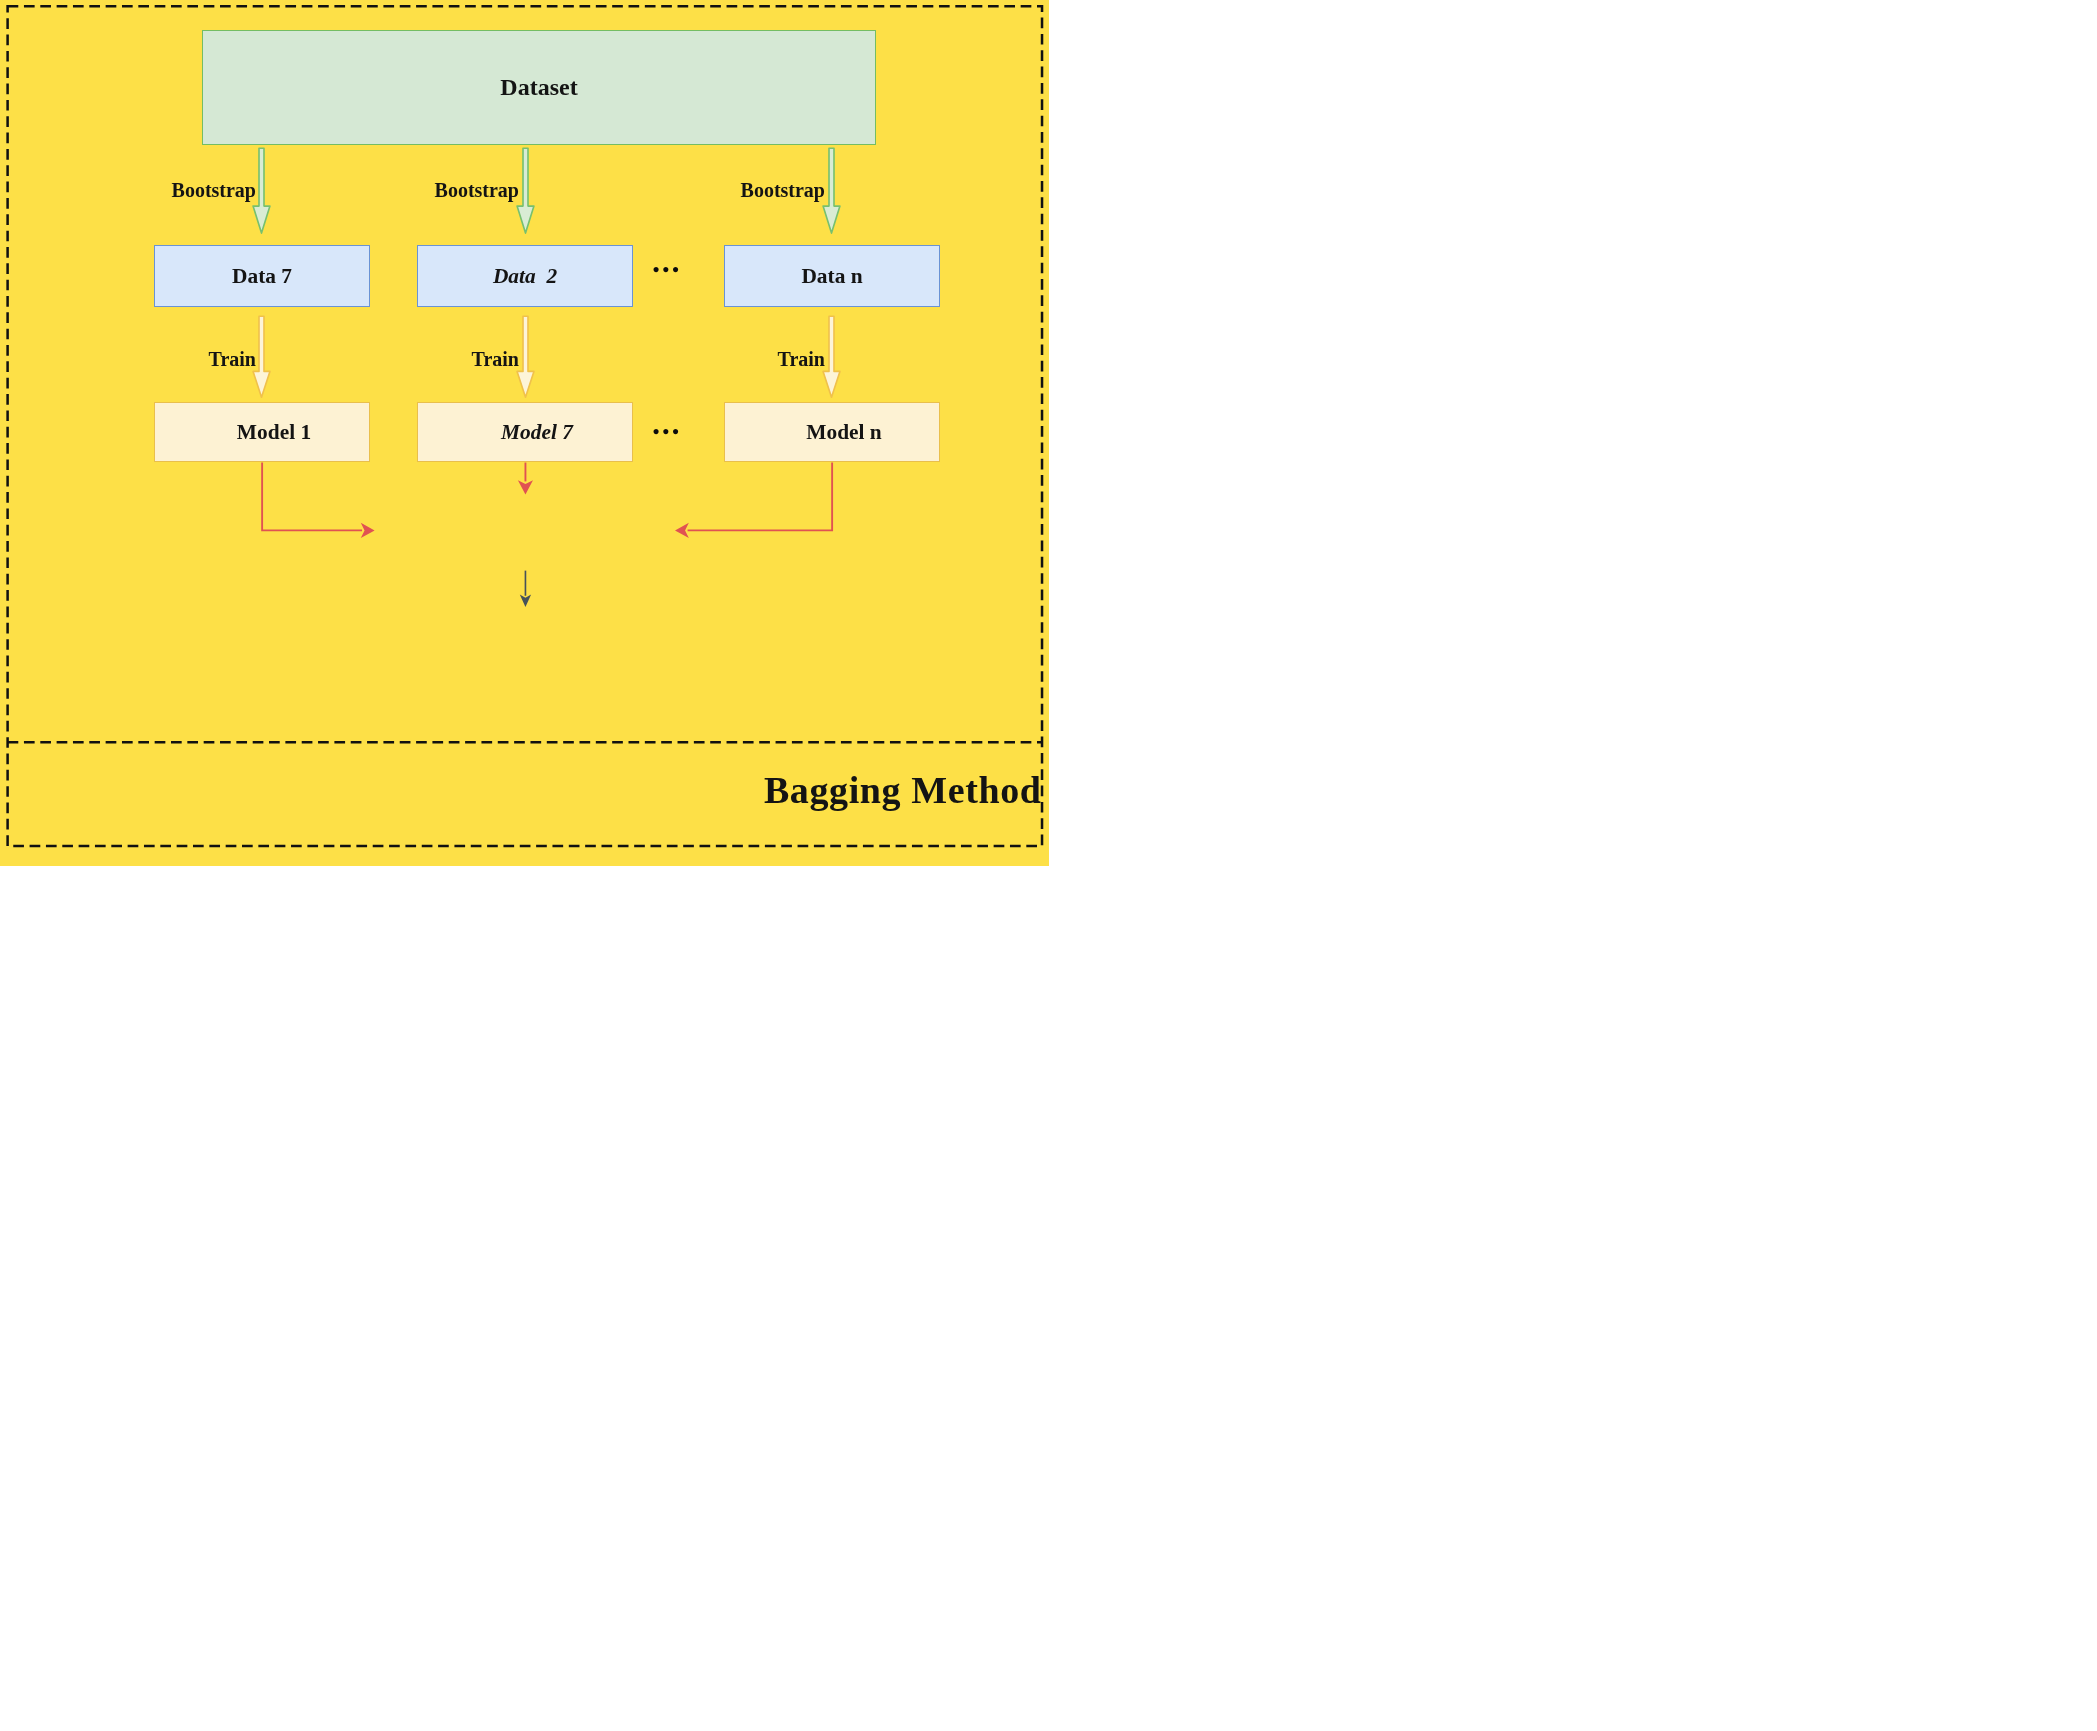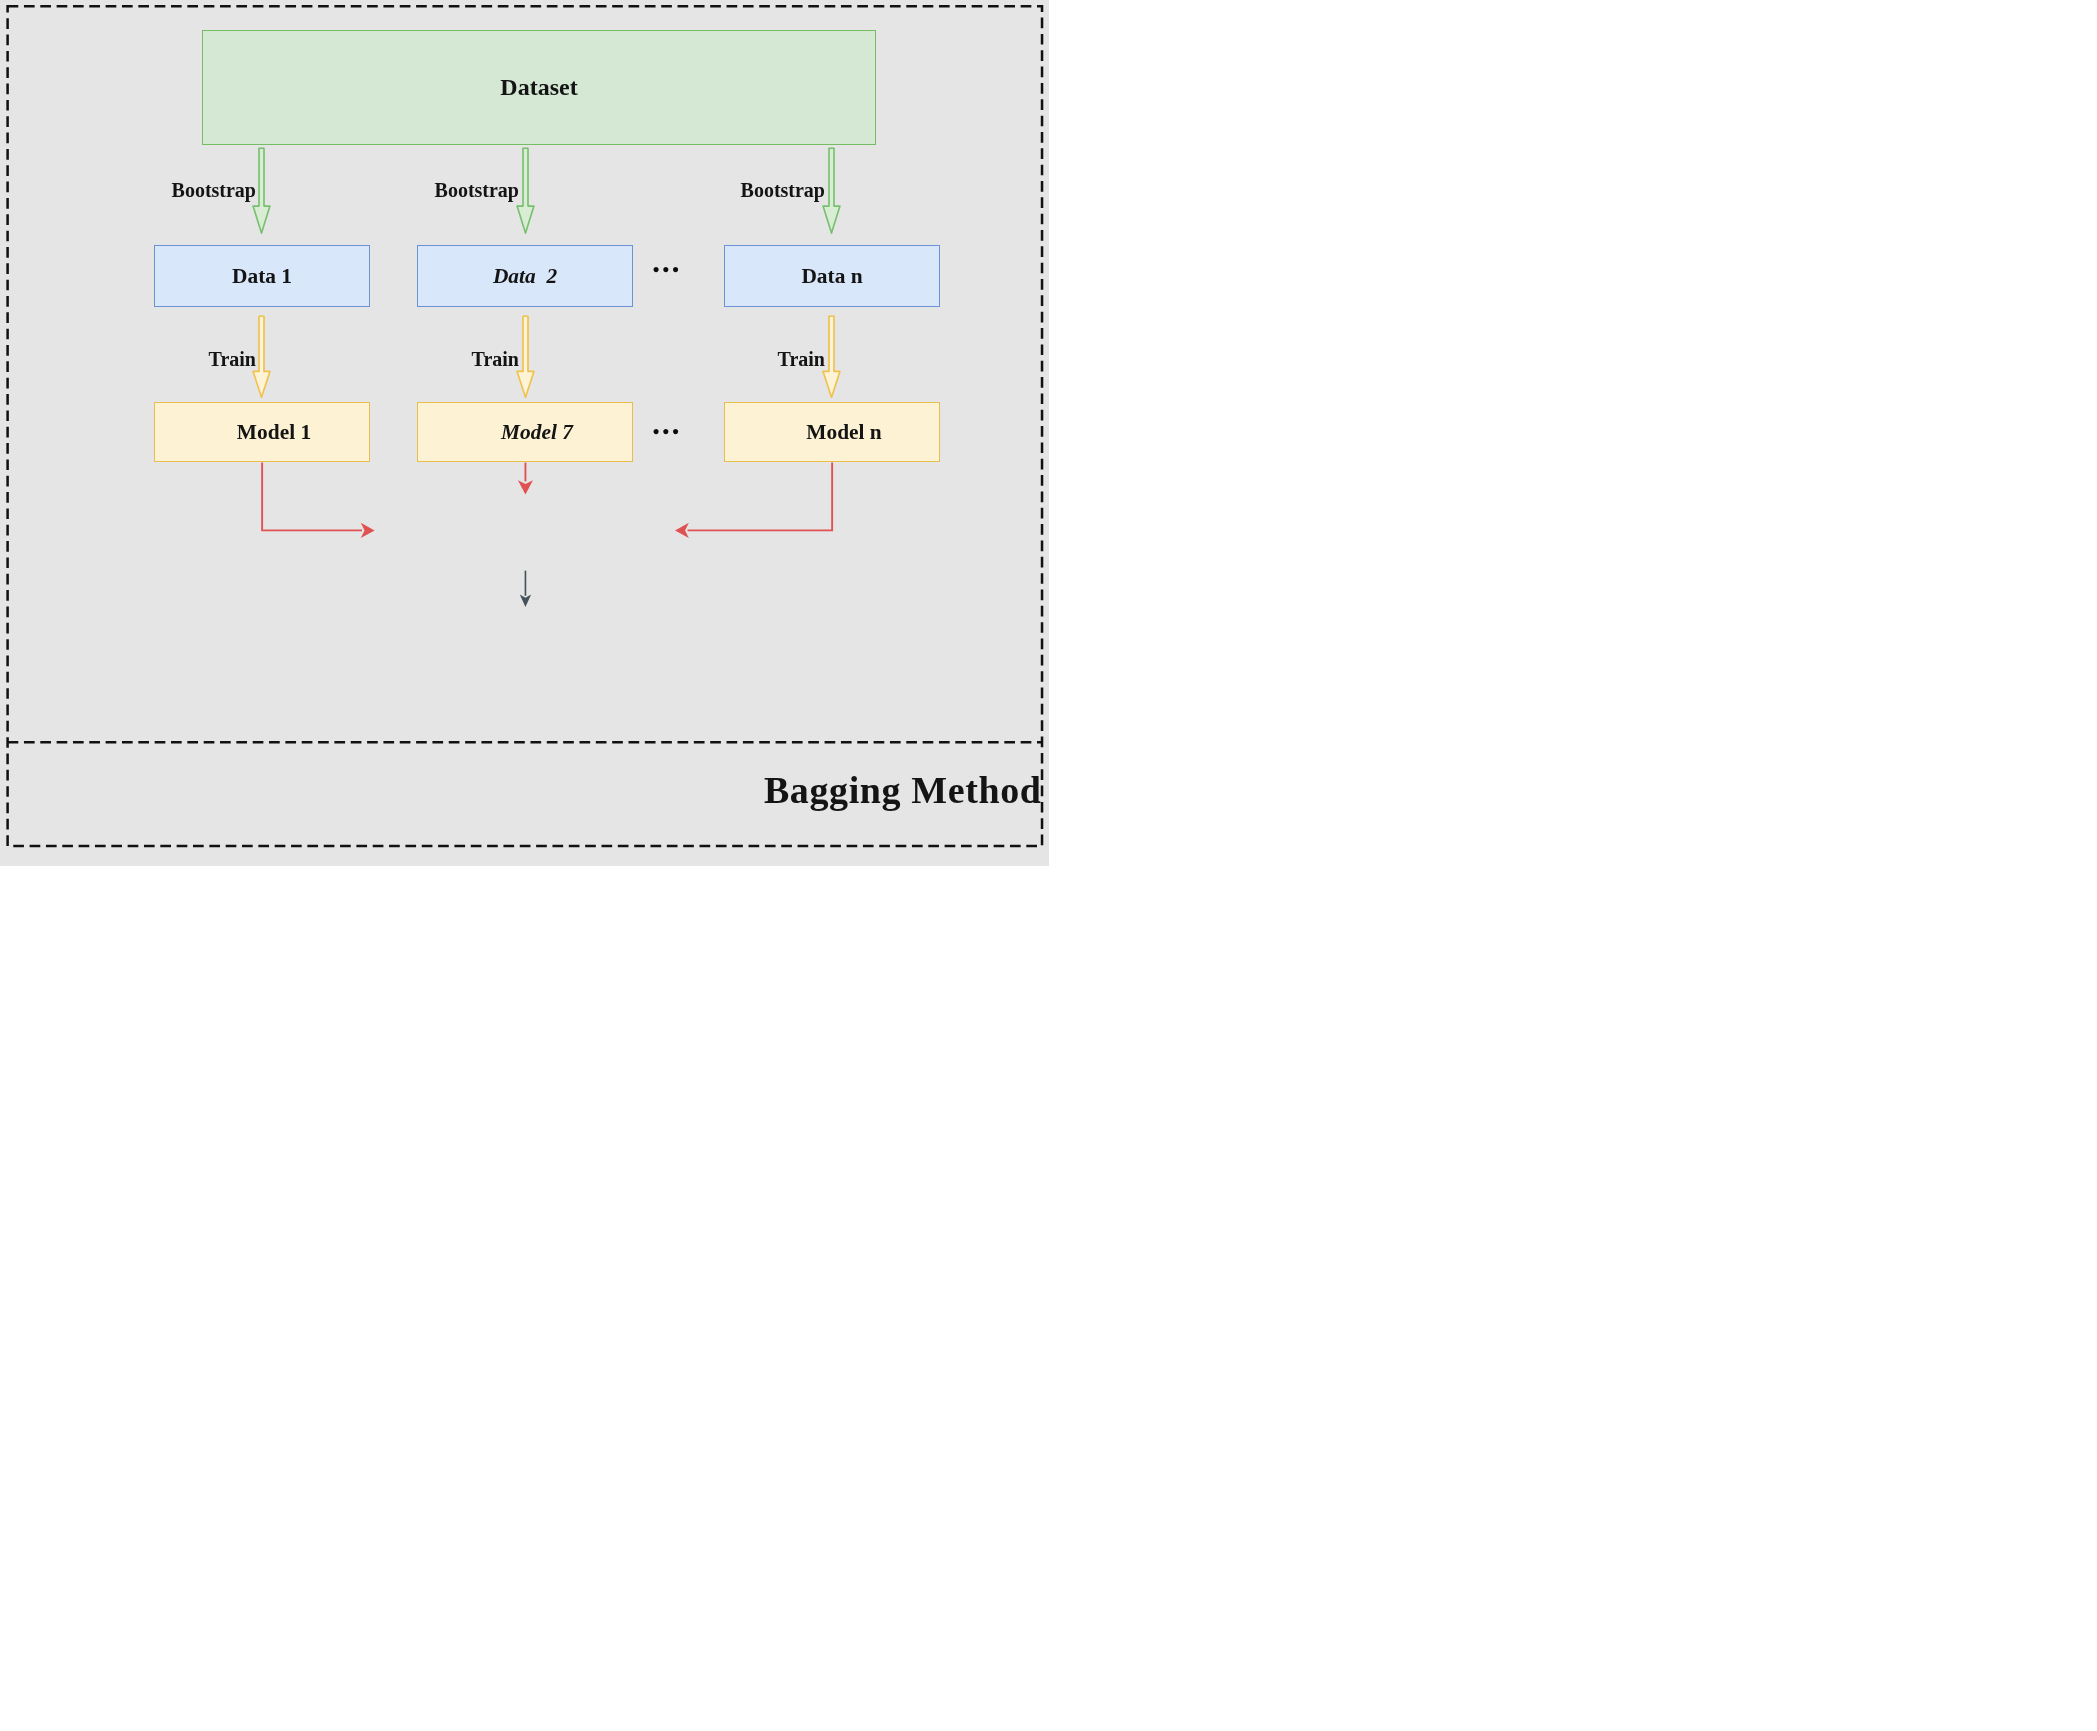--- a/index.html
+++ b/index.html
@@ -1,19 +1,19 @@
 <!DOCTYPE html>
 <html style="--dataset-fill: #d5e8d4; --dataset-stroke: #74bd63; --data-fill: #d8e7fa; --data-stroke: #6a93d4; --model-fill: #fdf2d3; --model-stroke: #e9bf4c; --committee-fill: #fad2d2; --committee-stroke: #e15d5d; --final-fill: #faf7ec; --final-stroke: #454f57; --green-arrow-fill: #d9ecd4; --green-arrow-stroke: #77c06f; --yellow-arrow-fill: #fdf4d8; --yellow-arrow-stroke: #f0c14b; --red-connector: #e05252; --dark-connector: #46525a; --frame: #111111; --text: #141414;font-size:10px"><head>
 <meta charset="utf-8">
 <style>
   html,body{margin:0;padding:0;background:#ffffff;}
   .canvas{
     position:relative;
     width:1049px;height:866px;
-    background:#e5e5e5;
+    background:#fde047;
     font-family:"Liberation Serif","DejaVu Serif",serif;
     color:var(--text,#141414);
     overflow:hidden;
   }
   .box{
     position:absolute;
     display:flex;align-items:center;justify-content:center;
     font-weight:700;text-align:center;white-space:pre;
     box-sizing:border-box;
   }
@@ -98,21 +98,21 @@
     <path d="M16 2 H24 V94 H33.5 L20 137 L6.5 94 H16 Z"></path>
   </svg>
   <svg class="block-arrow green-arrow ba2" viewBox="0 0 40 140" preserveAspectRatio="none">
     <path d="M16 2 H24 V94 H33.5 L20 137 L6.5 94 H16 Z"></path>
   </svg>
   <svg class="block-arrow green-arrow ba3" viewBox="0 0 40 140" preserveAspectRatio="none">
     <path d="M16 2 H24 V94 H33.5 L20 137 L6.5 94 H16 Z"></path>
   </svg>
 
   <div class="box data-box col1">
-    <span>Data 1</span>
+    <span>Data 7</span>
   </div>
   <div class="box data-box col2">
     <span>Data  2</span>
   </div>
   <div class="box data-box col3">
     <span>Data n</span>
   </div>
   <div class="dots dots-data">•••</div>
 
   <div class="flow-label train-row lc1">Train</div>

